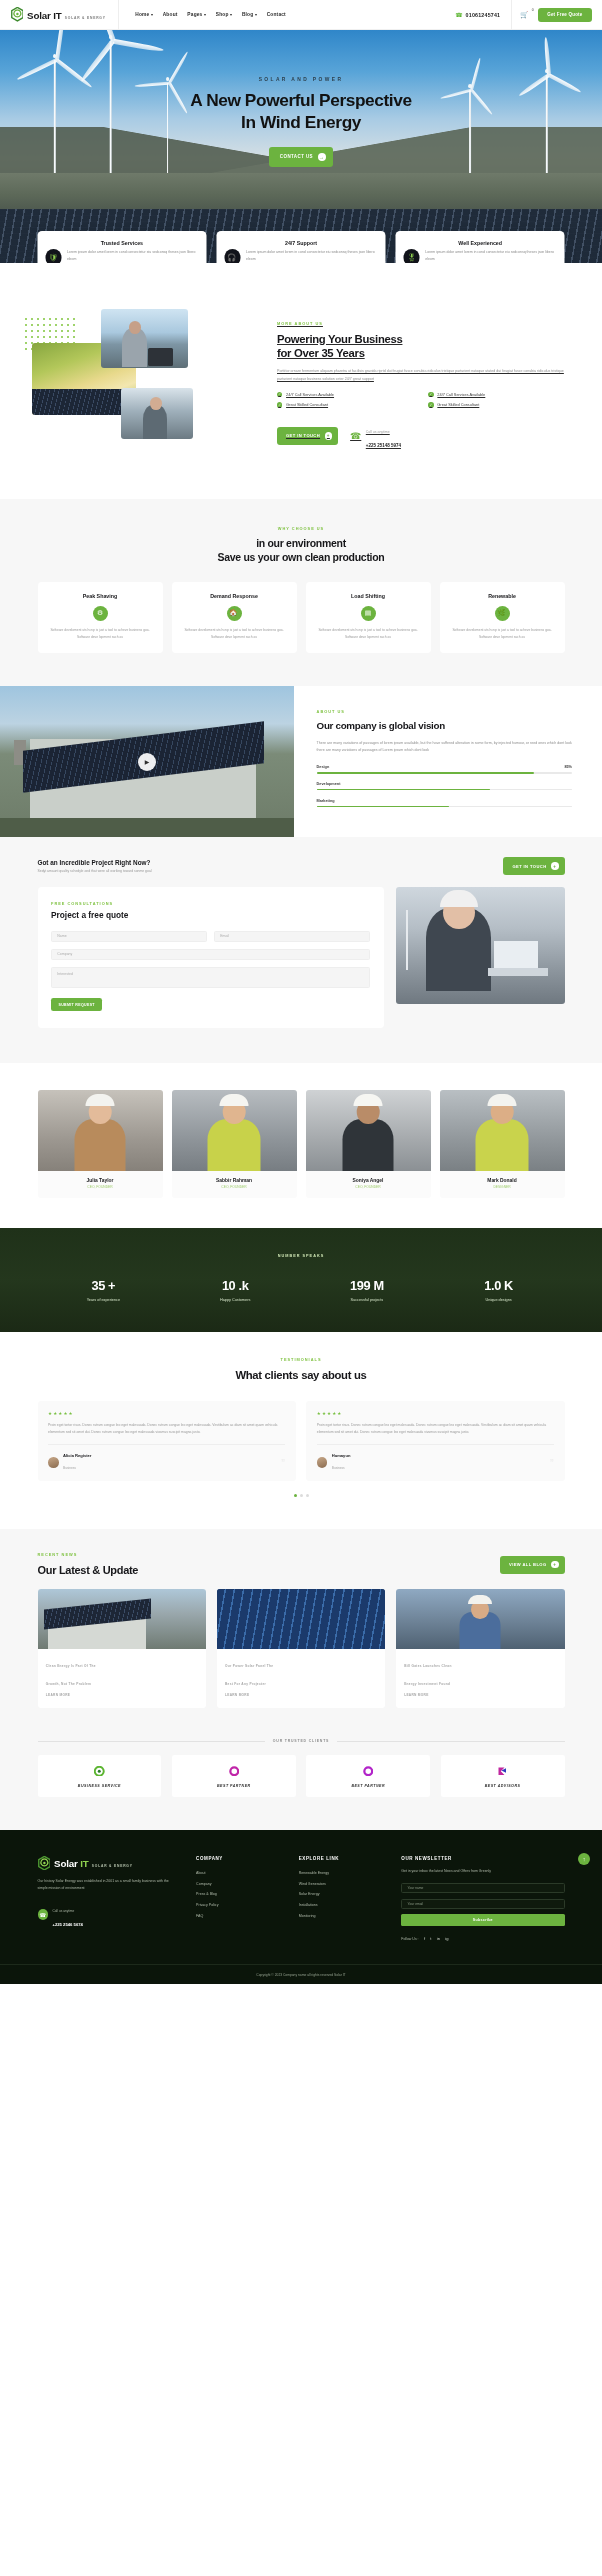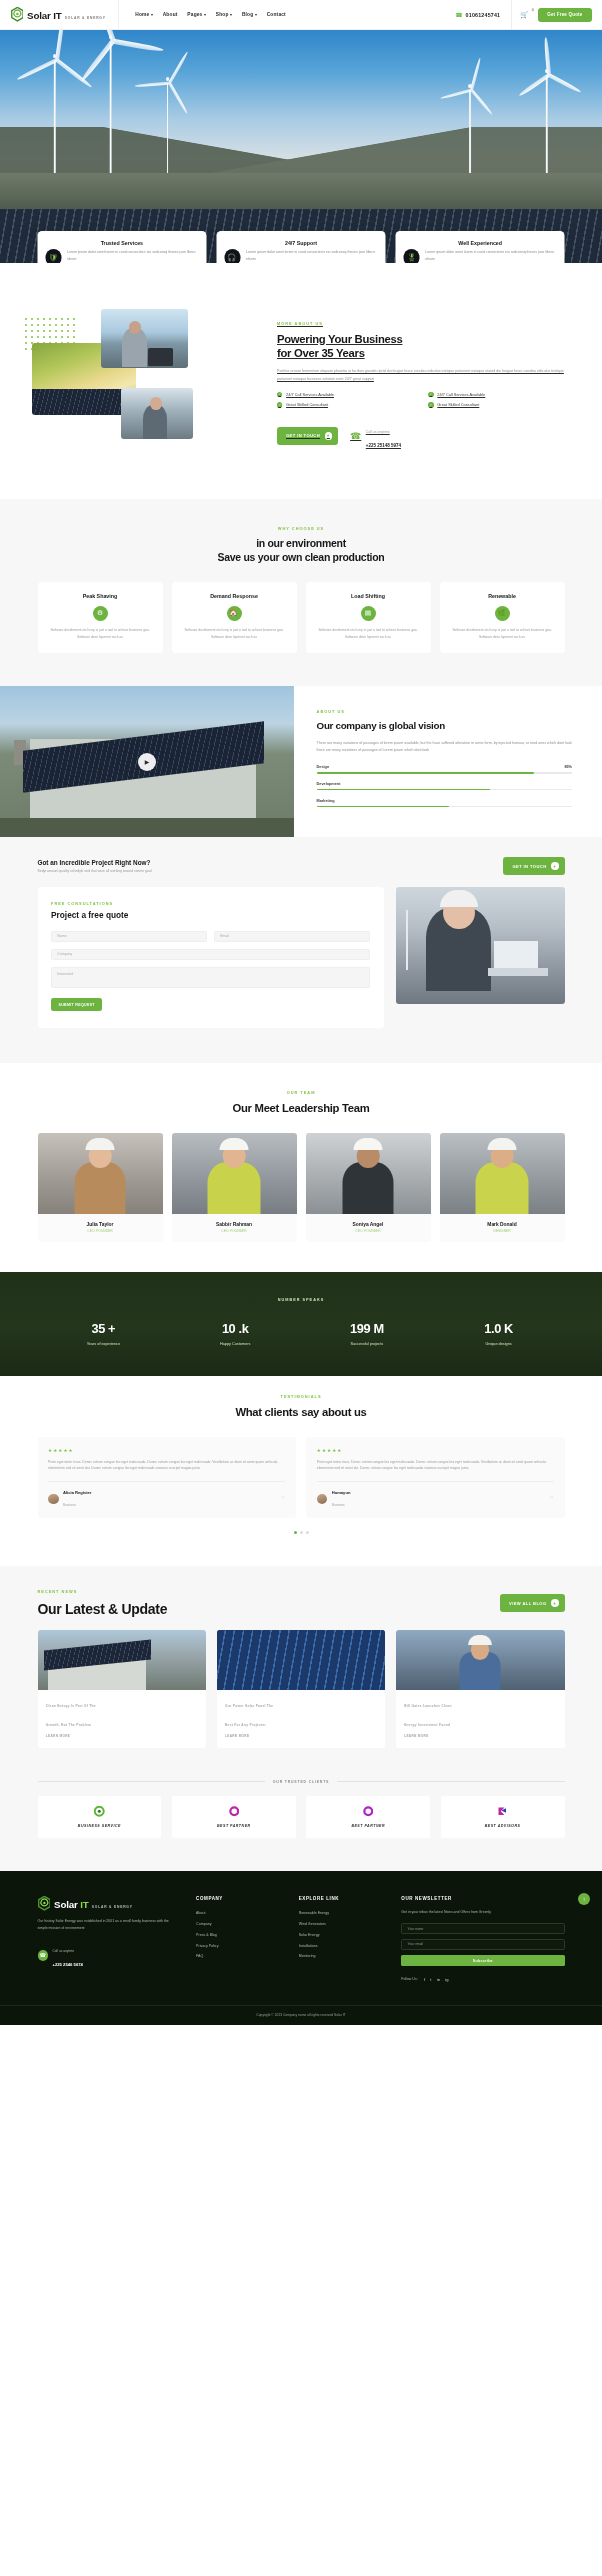--- a/index.html
+++ b/index.html
@@ -181,38 +181,38 @@
     background:linear-gradient(180deg,#1f3119 0%,#24371d 50%,#1b2915 100%);opacity:.97;}
   .stats-in{position:relative;z-index:2;}
   .stats .kicker{color:#cfe6b4;font-size:3.8px;}
   .stats h2{font-size:10.5px;font-weight:bold;color:#fff;letter-spacing:-0.2px;}
   .stat-row{display:flex;width:527px;margin:19.6px auto 0;}
   .stat{flex:1;}
   .stat .n{font-size:12.8px;font-weight:bold;color:#fff;letter-spacing:-0.4px;}
   .stat .l{font-size:3.8px;color:#d3e2c6;margin-top:5.3px;}
 
   
-  .testi{padding:18px 0 32px;text-align:center;background:#fff;}
+  .testi{padding:25px 0 32px;text-align:center;background:#fff;}
   .testi-cards{display:flex;gap:10.5px;width:527px;margin:0 auto;}
   .tc{flex:1;background:#fafafa;border-radius:3px;padding:10.5px 10.5px 9px;text-align:left;}
   .stars{color:#7ac143;font-size:4.5px;letter-spacing:1.1px;margin-bottom:6px;}
   .tc p{font-size:3.4px;line-height:1.95;color:#9a9a9a;}
   .tc-foot{display:flex;align-items:center;gap:4.5px;margin-top:9px;padding-top:7.5px;border-top:0.8px solid #eee;}
   .avatar{width:10.5px;height:10.5px;border-radius:50%;background:linear-gradient(160deg,#c8a98a,#8a6b4f);}
   .tc-foot h5{font-size:4.1px;font-weight:bold;color:#17171a;}
   .tc-foot span{font-size:3.2px;color:#a5a5a5;}
   .tc-q{margin-left:auto;font-size:8.3px;color:#ececec;font-weight:bold;}
   .dots{display:flex;gap:3px;justify-content:center;margin-top:13.5px;}
   .dot{width:3px;height:3px;border-radius:50%;background:#dcdcdc;}
   .dot.on{background:#6cb33f;}
 
   
   .blog{background:#f7f7f7;padding:22.6px 0 27px;}
   .blog-top{display:flex;align-items:center;width:527px;margin:0 auto 12px;}
-  .blog-top .h2{font-size:14px;}
+  .blog-top .h2{font-size:11px;}
   .blog-cards{display:flex;gap:10.5px;width:527px;margin:0 auto;}
   .bcard{flex:1;background:#fff;border-radius:3px;overflow:hidden;}
   .bphoto{height:60px;position:relative;overflow:hidden;}
   .bbody{padding:8.3px 8.3px 10.5px;}
   .bbody h4{font-size:4.7px;line-height:1.6;font-weight:bold;color:#17171a;}
   .bbody span{font-size:3.2px;color:#a7a7a7;display:block;margin-top:6px;letter-spacing:0.3px;font-weight:bold;}
 
   
   .clients{background:#f7f7f7;padding:4.5px 0 33px;}
   .cl-head{display:flex;align-items:center;gap:7.5px;width:527px;margin:0 auto 12px;}
@@ -338,20 +338,31 @@
       <div class="turbine" style="left:527px;bottom:90px;width:39px;height:98px;">
         <div class="mast" style="width:2.3px;height:98px;"></div>
         <div class="blade" style="width:3.8px;height:38px;transform:rotate(-5deg);"></div>
         <div class="blade" style="width:3.8px;height:36px;transform:rotate(118deg);"></div>
         <div class="blade" style="width:3.8px;height:36px;transform:rotate(235deg);"></div>
         <div class="hub" style="bottom:98px;top:auto;"></div>
       </div>
       <div class="ground"></div>
       <div class="solarfield"></div>
     </div>
+    <div class="hero-inner">
+      <div class="hero-kicker">SOLAR AND POWER</div>
+      <div class="hero-title">
+        <div>A New Powerful Perspective</div>
+        <div>In Wind Energy</div>
+      </div>
+      <div class="hero-btn">
+        <span>CONTACT US</span>
+        <span class="circ">→</span>
+      </div>
+    </div>
     <div class="feat-row">
       <div class="feat-card">
         <div style="flex:1;text-align:center;">
           <div class="feat-title">Trusted Services</div>
           <div style="display:flex;gap:5.3px;align-items:flex-start;">
             <div class="feat-ic">🛡</div>
             <div class="feat-text" style="text-align:left;">Lorem ipsum dolor amet lorem in cond consectetur eiu sedconsq theses json libero eleom</div>
           </div>
         </div>
       </div>
@@ -539,24 +550,20 @@
         <div style="position:absolute;left:47px;top:9px;width:32px;height:33px;background:#e2bfa6;border-radius:50%;"></div>
         <div style="position:absolute;left:44px;top:3px;width:38px;height:16.6px;background:#f0f0f0;border-radius:18px 18px 0 0;"></div>
         <div style="position:absolute;left:98px;top:54px;width:44px;height:30px;background:#e9eef2;"></div>
         <div style="position:absolute;left:92px;top:81px;width:60px;height:7.5px;background:#cfd6dc;"></div>
         <div style="position:absolute;left:10.5px;top:22.6px;width:2.3px;height:60px;background:#e6eaee;"></div>
       </div>
     </div>
   </div>
 
   <div class="team">
-    <div class="sec-head">
-      <div class="kicker">OUR TEAM</div>
-      <div class="h2">Our Meet Leadership Team</div>
-    </div>
     <div class="team-cards">
       <div class="tcard">
         <div class="tphoto" style="background:linear-gradient(180deg,#c6c2bb 0%,#9d9891 60%,#86817a 100%);">
           <div style="position:absolute;left:50%;transform:translateX(-50%);top:29px;width:51px;height:57px;background:#b88b5c;border-radius:36% 36% 0 0;"></div>
           <div style="position:absolute;left:50%;transform:translateX(-50%);top:10.5px;width:22.6px;height:24px;background:#e3bb9a;border-radius:50%;"></div>
           <div style="position:absolute;left:50%;transform:translateX(-50%);top:4.5px;width:29px;height:12px;background:#f3f3ef;border-radius:13.5px 13.5px 0 0;"></div>
         </div>
         <div class="tbody">
             <h4>Julia Taylor</h4>
             <span>CEO, FOUNDER</span>

